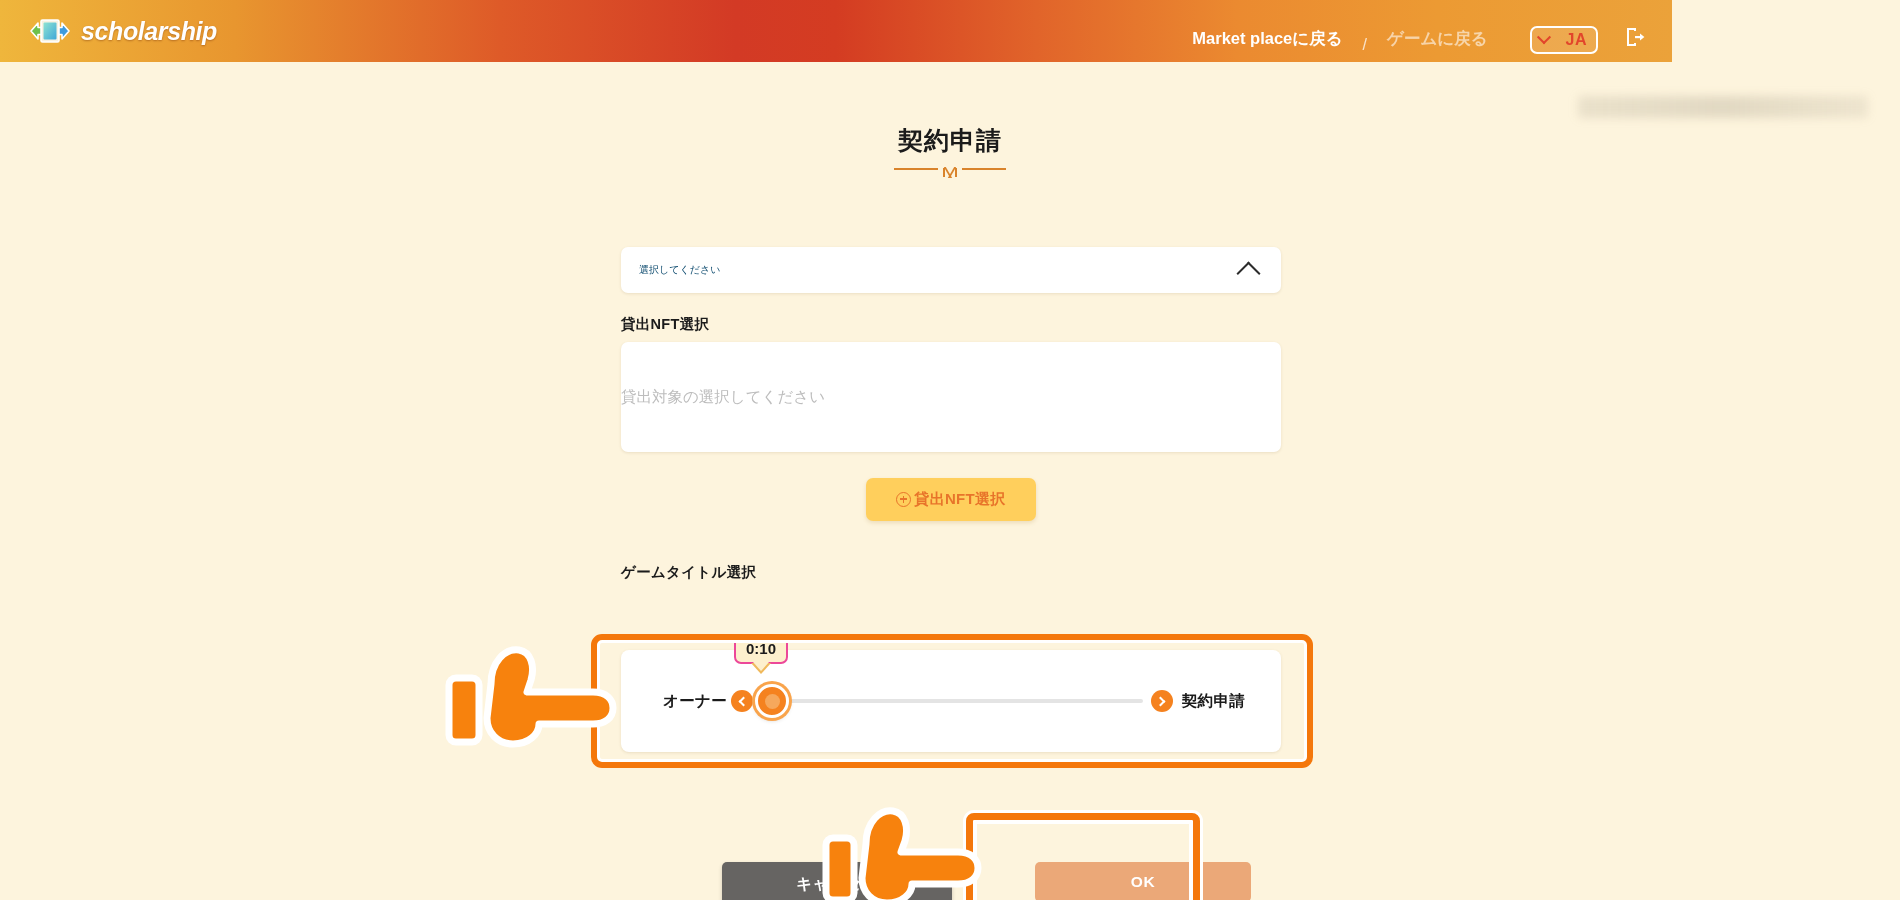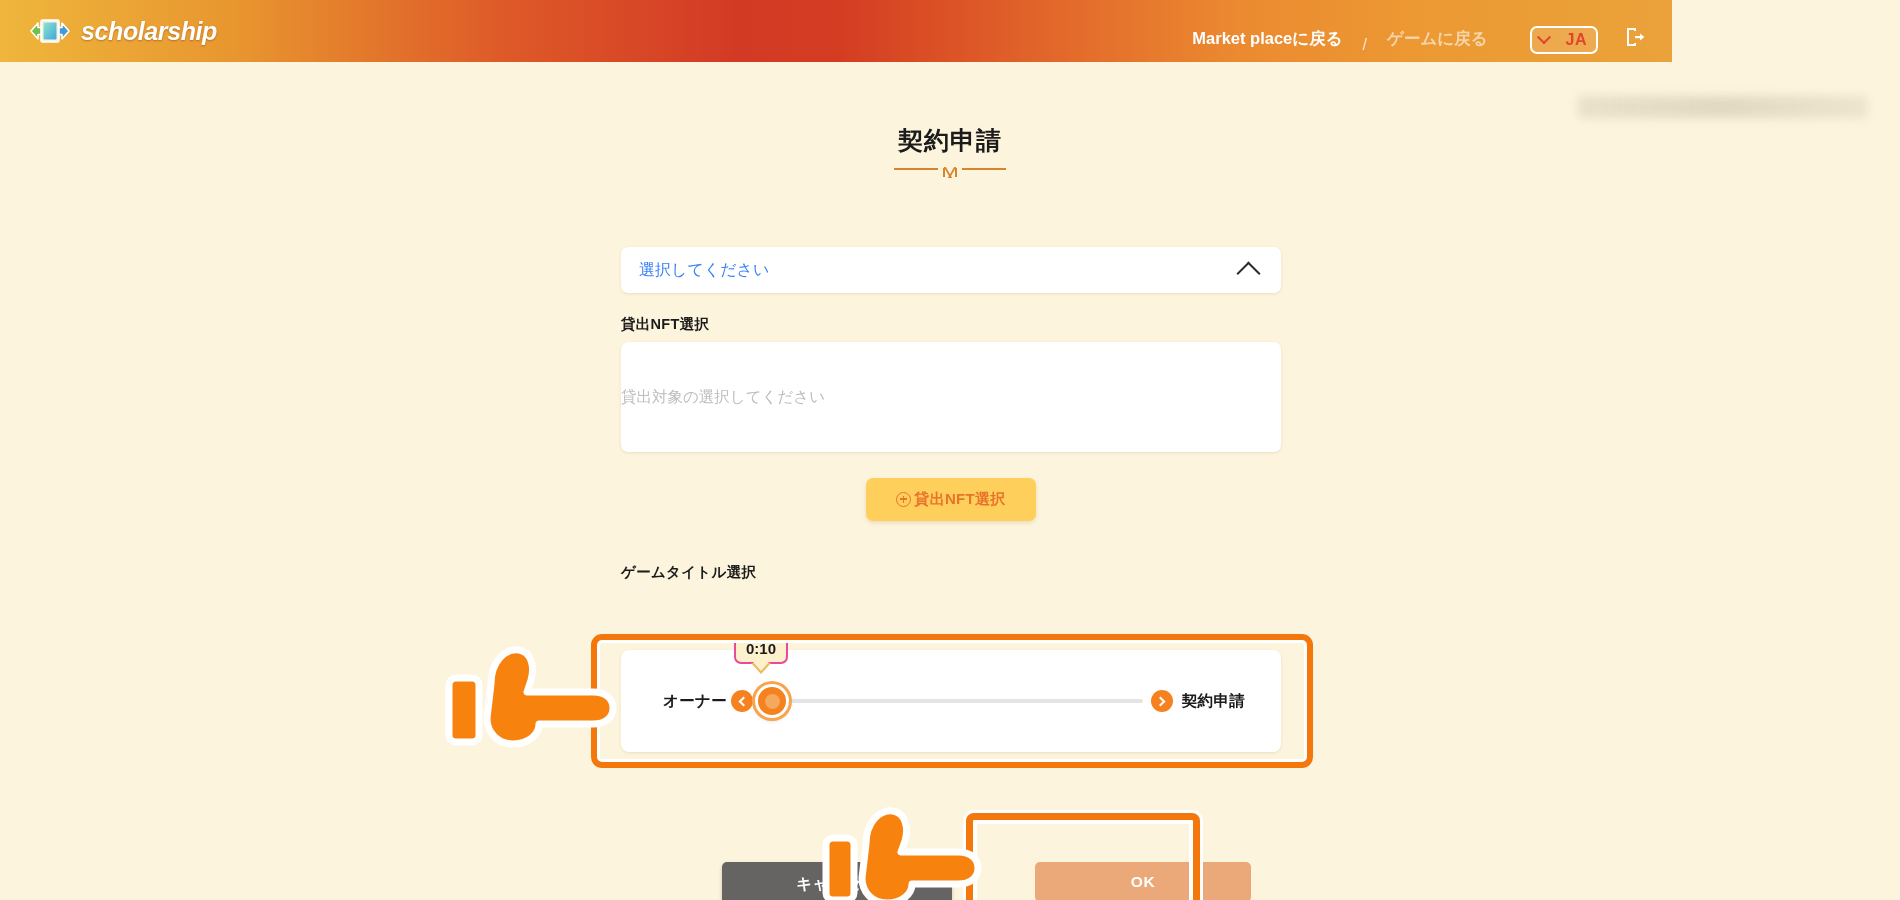--- a/index.html
+++ b/index.html
@@ -139,21 +139,21 @@
     margin-bottom: 8px; letter-spacing: .3px;
   }
 
   .select-box {
     width: 660px; height: 46px;
     background: #FFFFFF; border-radius: 7px;
     box-shadow: 0 1px 3px rgba(120,90,40,.14);
     display: flex; align-items: center;
     padding: 0 18px; cursor: pointer;
   }
-  .select-placeholder { font-size: 16px; color: #3b82f6; flex: 1; }
+  .select-placeholder { font-size: 10px; color: #0c4a6e; flex: 1; }
   .chev-up {
     width: 17px; height: 17px;
     border-left: 2.4px solid #2C2C2C;
     border-top: 2.4px solid #2C2C2C;
     transform: rotate(45deg);
     margin-right: 6px; margin-top: 6px;
   }
 
   .nft-box {
     width: 660px; height: 110px; margin-top: 8px;

